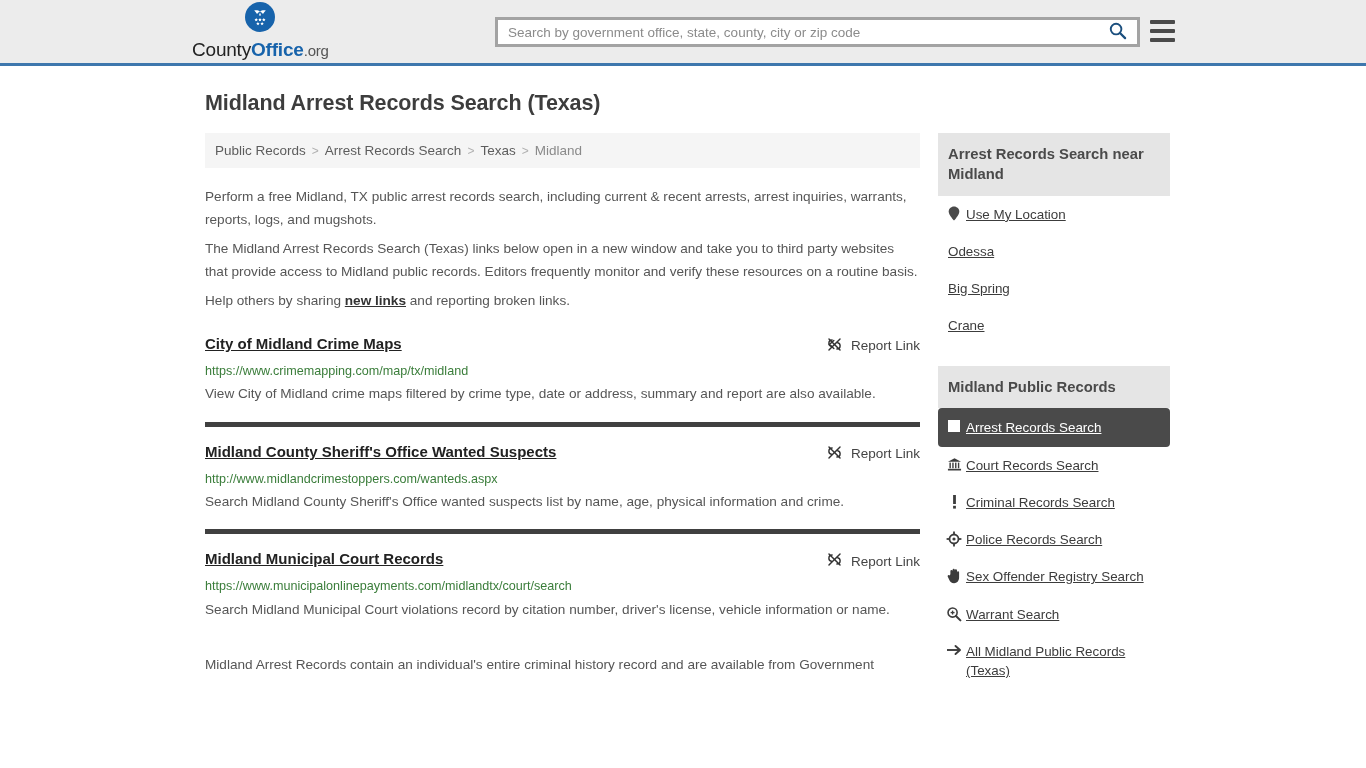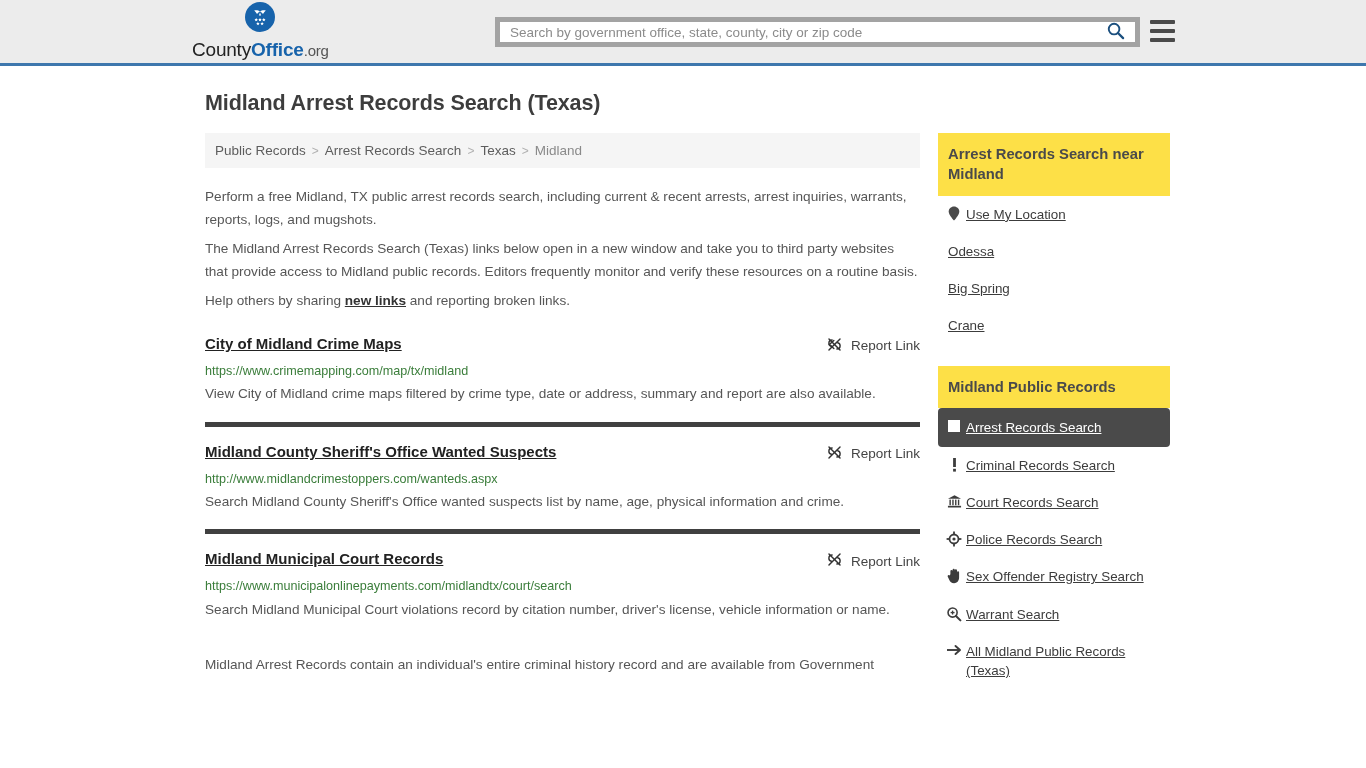--- a/index.html
+++ b/index.html
@@ -46,21 +46,21 @@
   .logo-text .c1 { color: #222; }
   .logo-text .c2 { color: #1763ab; font-weight: bold; }
   .logo-text .c3 { color: #555; font-size: 15px; }
 
   .search-wrap {
     position: absolute;
     left: 495px;
     top: 17px;
     width: 645px; height: 30px;
     background: #fff;
-    border: 5px solid #a3a3a3;
+    border: 3px solid #a3a3a3;
     display: flex;
     align-items: center;
   }
   .search-input {
     flex: 1;
     height: 100%;
     border: none;
     outline: none;
     padding: 0 10px;
     font-size: 13.5px;
@@ -192,21 +192,21 @@
   .section-body {
     font-size: 13.6px;
     line-height: 1.72;
     color: #565656;
     margin-top: 16px;
   }
 
   
   .side-card { margin-bottom: 22px; }
   .side-header {
-    background: #fde047;
+    background: #e5e5e5;
     padding: 11px 10px;
     font-size: 14.8px;
     font-weight: bold;
     color: #4a4a4a;
     line-height: 1.38;
   }
   .side-list { padding: 0; margin: 0; list-style: none; }
   .side-item {
     display: flex;
     align-items: flex-start;
@@ -400,44 +400,44 @@
             <span class="side-icon">
               <svg width="14" height="14" viewBox="0 0 14 14" aria-hidden="true">
                 <rect x="1" y="1" width="12" height="12" fill="#ffffff"></rect>
               </svg>
             </span>
             <a>Arrest Records Search</a>
           </li>
 
           <li class="side-item">
             <span class="side-icon">
-              <svg width="7" height="16" viewBox="0 0 7 16" aria-hidden="true">
-                <rect x="2.1" y="1" width="2.8" height="9" fill="#3c3c3c"></rect>
-                <rect x="2.1" y="11.8" width="2.8" height="2.8" fill="#3c3c3c"></rect>
-              </svg>
-            </span>
-            <a>Criminal Records Search</a>
-          </li>
-
-          <li class="side-item">
-            <span class="side-icon">
               <svg width="15" height="15" viewBox="0 0 16 16" aria-hidden="true">
                 <polygon points="8,1.3 15,5 1,5" fill="#3c3c3c"></polygon>
                 <rect x="2.6" y="6" width="1.5" height="6" fill="#3c3c3c"></rect>
                 <rect x="5.6" y="6" width="1.5" height="6" fill="#3c3c3c"></rect>
                 <rect x="8.6" y="6" width="1.5" height="6" fill="#3c3c3c"></rect>
                 <rect x="11.6" y="6" width="1.5" height="6" fill="#3c3c3c"></rect>
                 <rect x="1" y="12.6" width="14" height="1.8" fill="#3c3c3c"></rect>
               </svg>
             </span>
             <a>Court Records Search</a>
           </li>
 
           <li class="side-item">
             <span class="side-icon">
+              <svg width="7" height="16" viewBox="0 0 7 16" aria-hidden="true">
+                <rect x="2.1" y="1" width="2.8" height="9" fill="#3c3c3c"></rect>
+                <rect x="2.1" y="11.8" width="2.8" height="2.8" fill="#3c3c3c"></rect>
+              </svg>
+            </span>
+            <a>Criminal Records Search</a>
+          </li>
+
+          <li class="side-item">
+            <span class="side-icon">
               <svg width="16" height="16" viewBox="0 0 16 16" aria-hidden="true">
                 <circle cx="8" cy="8" r="4.5" fill="none" stroke="#3c3c3c" stroke-width="1.8"></circle>
                 <circle cx="8" cy="8" r="1.6" fill="#3c3c3c"></circle>
                 <line x1="8" y1="0.6" x2="8" y2="3.2" stroke="#3c3c3c" stroke-width="1.8"></line>
                 <line x1="8" y1="12.8" x2="8" y2="15.4" stroke="#3c3c3c" stroke-width="1.8"></line>
                 <line x1="0.6" y1="8" x2="3.2" y2="8" stroke="#3c3c3c" stroke-width="1.8"></line>
                 <line x1="12.8" y1="8" x2="15.4" y2="8" stroke="#3c3c3c" stroke-width="1.8"></line>
               </svg>
             </span>
             <a>Police Records Search</a>

